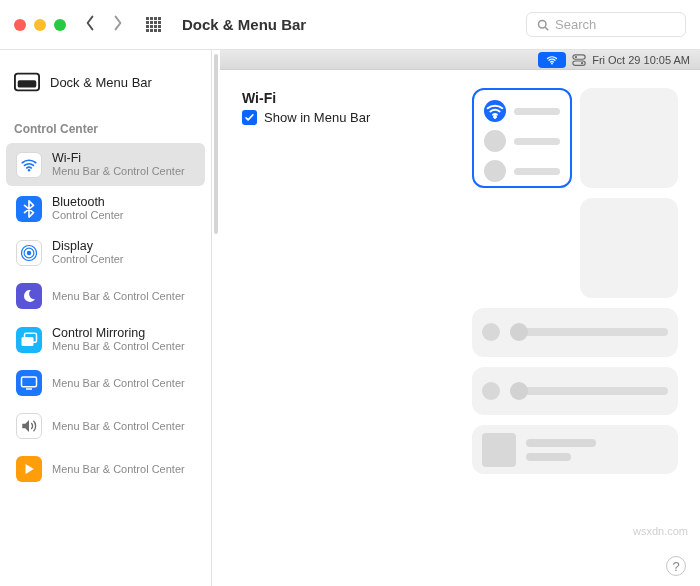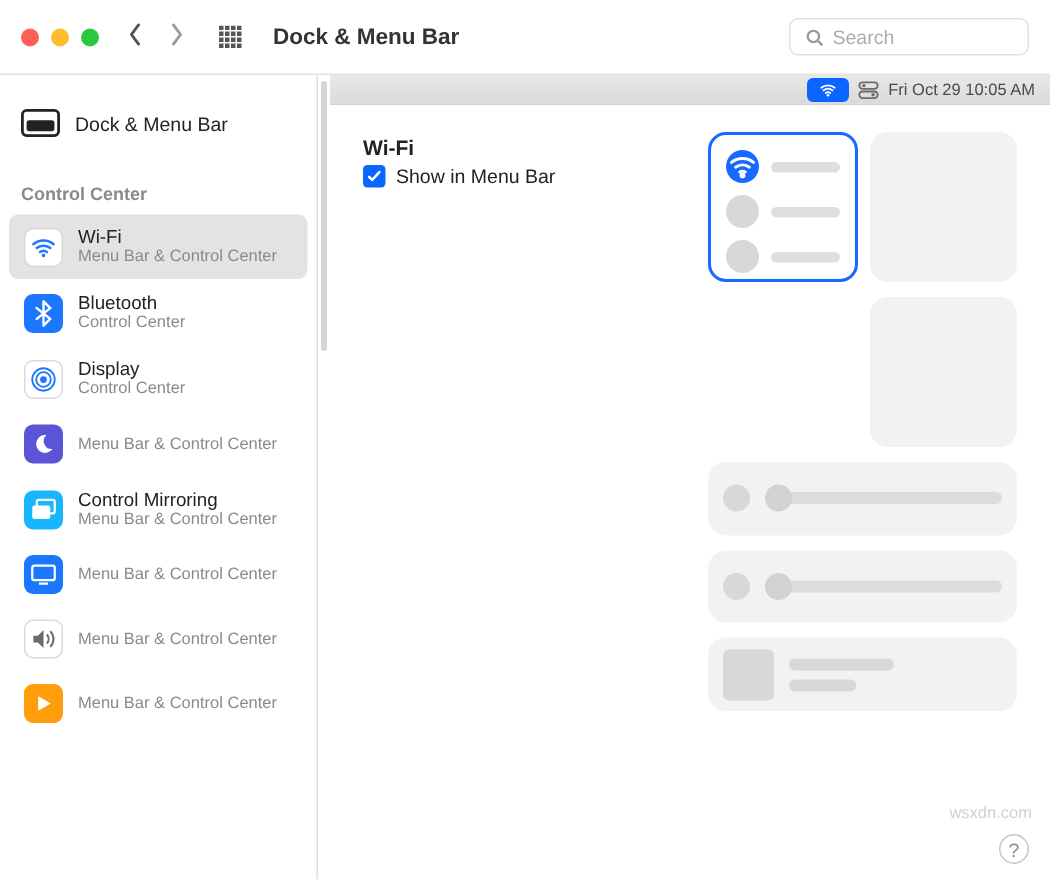--- a/index.html
+++ b/index.html
@@ -145,21 +145,21 @@
     }
     .slider-track::before {
       content: ""; position: absolute; left: 0; top: -5px; width: 18px; height: 18px;
       border-radius: 50%; background: #d2d2d2;
     }
     .tile.np { display: flex; align-items: center; gap: 10px; height: 56px; }
     .np-art { width: 34px; height: 34px; background: #d8d8d8; border-radius: 4px; }
 
     .help-q { position: absolute; right: 14px; bottom: 10px; width: 20px; height: 20px; border-radius: 50%; border: 1px solid #c6c6c6; color: #888; font-size: 13px; display: flex; align-items: center; justify-content: center; }
 
-    .watermark { position: absolute; right: 12px; bottom: 38px; font-size: 11px; color: #d0d0d0; }
+    .watermark { position: absolute; right: 12px; bottom: 49px; font-size: 11px; color: #d0d0d0; }
   </style>
 </head>
 <body>
 
 <div class="titlebar">
   <div class="traffic-dots">
     <div class="dot red"></div>
     <div class="dot yellow"></div>
     <div class="dot green"></div>
   </div>

